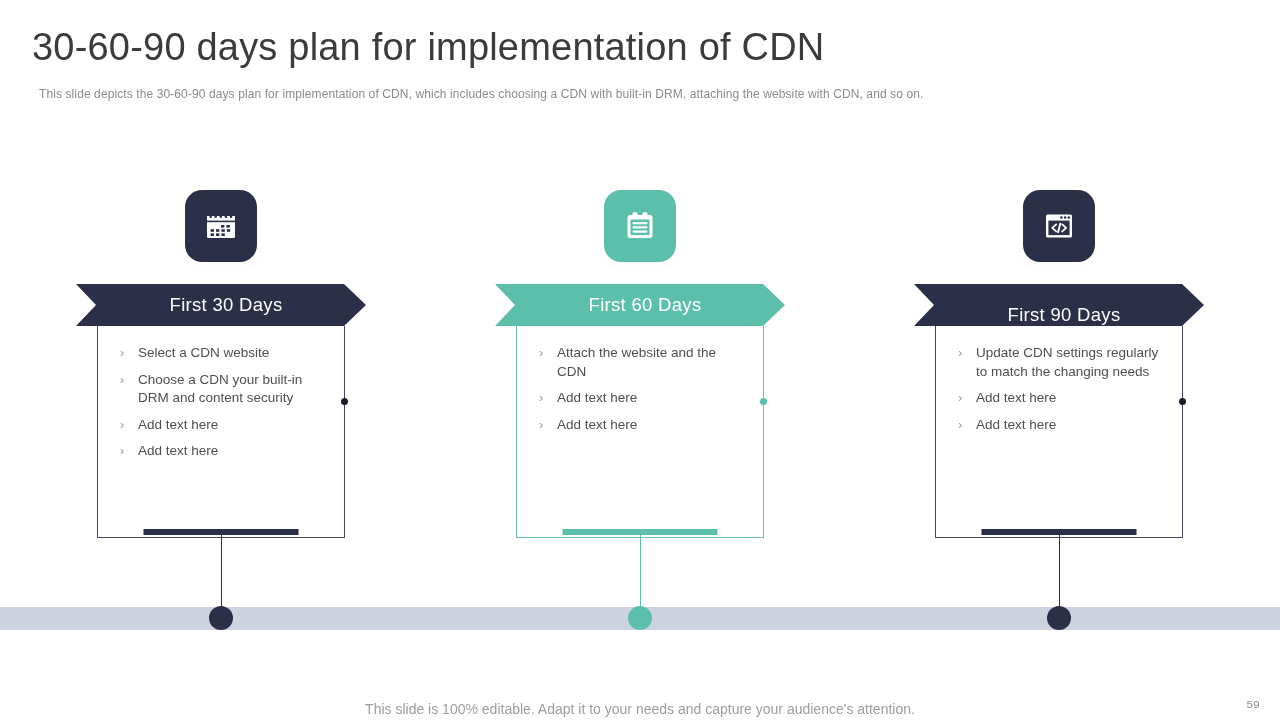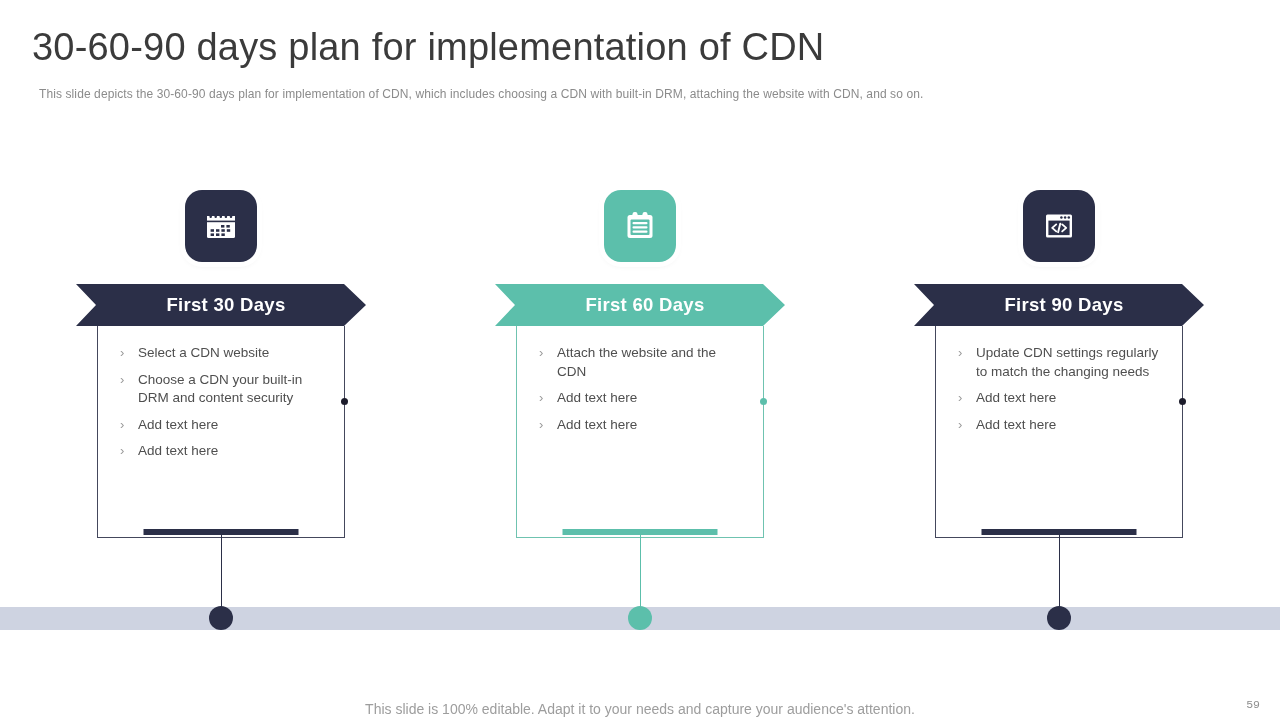--- a/index.html
+++ b/index.html
@@ -85,21 +85,21 @@
     height: 42px;
     width: 290px;
     display: flex;
     align-items: center;
     justify-content: center;
     clip-path: polygon(0 0, 268px 0, 290px 50%, 268px 100%, 0 100%, 20px 50%);
   }
   .banner-label {
     color: #ffffff;
     font-size: 18.5px;
-    font-weight: bold;
+    font-weight: normal;
     letter-spacing: 0.3px;
     padding-left: 10px;
   }
 
   
   .card {
     position: relative;
     width: 248px;
     margin-left: 21px;
     height: 212px;
@@ -289,21 +289,21 @@
           <circle cx="27.8" cy="9.6" r="1.25"></circle>
         </g>
         <g stroke="#ffffff" stroke-width="1.9" fill="none" stroke-linecap="round" stroke-linejoin="round">
           <polyline points="15.2,16.4 11.2,19.9 15.2,23.4"></polyline>
           <polyline points="21.2,16.4 25.2,19.9 21.2,23.4"></polyline>
           <line x1="19.3" y1="15.6" x2="17.1" y2="24.2"></line>
         </g>
       </svg>
     </div>
   </div>
-  <div class="banner" style="background:#2b2f48;">
+  <div class="banner" style="background:#2b2f48;align-items:flex-end;">
     <span class="banner-label">First 90 Days</span>
   </div>
   <div class="card">
     <ul class="bullets">
       <li><span class="chev">›</span><span>Update CDN settings regularly to match the changing needs</span></li>
       <li><span class="chev">›</span><span>Add text here</span></li>
       <li><span class="chev">›</span><span>Add text here</span></li>
     </ul>
     <div class="card-dot" style="background:#1c1c2b;"></div>
     <div class="card-accent" style="background:#2b2f48;"></div>

